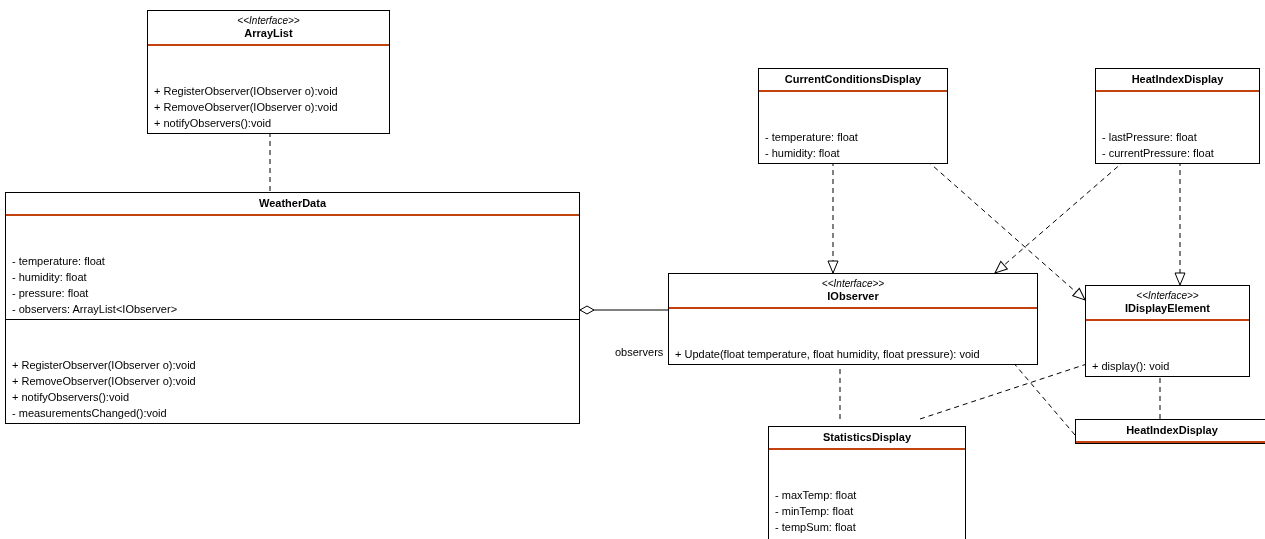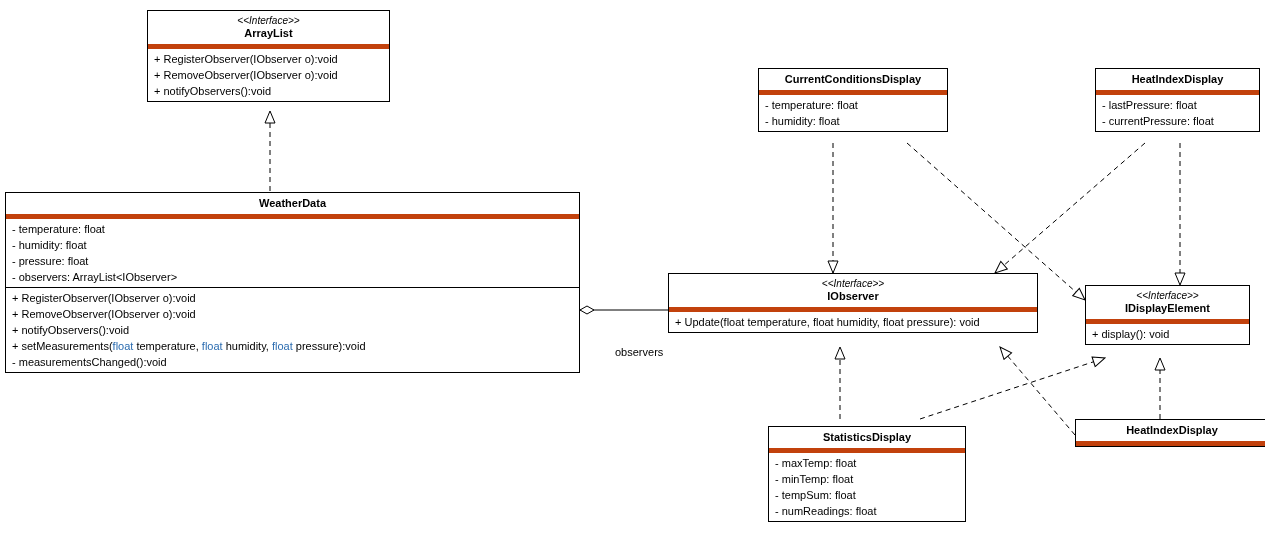--- a/index.html
+++ b/index.html
@@ -13,38 +13,39 @@
     background: #fff;
     position: relative;
   }
   .uml-box {
     position: absolute;
     border: 1px solid #000;
     background: #fff;
     box-sizing: border-box;
   }
   .uml-head {
-    border-bottom: 5px solid #c2410c;
+    border-bottom: 2px solid #c2410c;
     text-align: center;
     padding: 4px 6px;
     line-height: 1.2;
   }
   .uml-head .stereo {
     font-style: italic;
     font-size: 10px;
     display: block;
   }
   .uml-head .name {
     font-weight: bold;
     font-size: 11px;
     display: block;
   }
   .uml-section {
     border-bottom: 1px solid #000;
     padding: 2px 6px;
+    margin-top: 35px;
   }
   .uml-section:last-child { border-bottom: none; }
   .uml-row {
     padding: 2px 0;
     white-space: nowrap;
     overflow: hidden;
   }
   .kw { color: #2b6cb0; }
   svg.connectors {
     position: absolute;
@@ -115,23 +116,20 @@
   <div class="uml-section">
     <div class="uml-row">- temperature: float</div>
     <div class="uml-row">- humidity: float</div>
     <div class="uml-row">- pressure: float</div>
     <div class="uml-row">- observers: ArrayList&lt;IObserver&gt;</div>
   </div>
   <div class="uml-section">
     <div class="uml-row">+ RegisterObserver(IObserver o):void</div>
     <div class="uml-row">+ RemoveObserver(IObserver o):void</div>
     <div class="uml-row">+ notifyObservers():void</div>
-    <div class="uml-row">
-      <span>+ setMeasurements(</span><span class="kw">float</span><span> temperature, </span><span class="kw">float</span><span> humidity, </span><span class="kw">float</span><span> pressure):void</span>
-    </div>
     <div class="uml-row">- measurementsChanged():void</div>
   </div>
 </div>
 
 <div class="uml-box" style="left:668px; top:273px; width:370px;">
   <div class="uml-head">
     <span class="stereo">&lt;&lt;Interface&gt;&gt;</span>
     <span class="name">IObserver</span>
   </div>
   <div class="uml-section">

